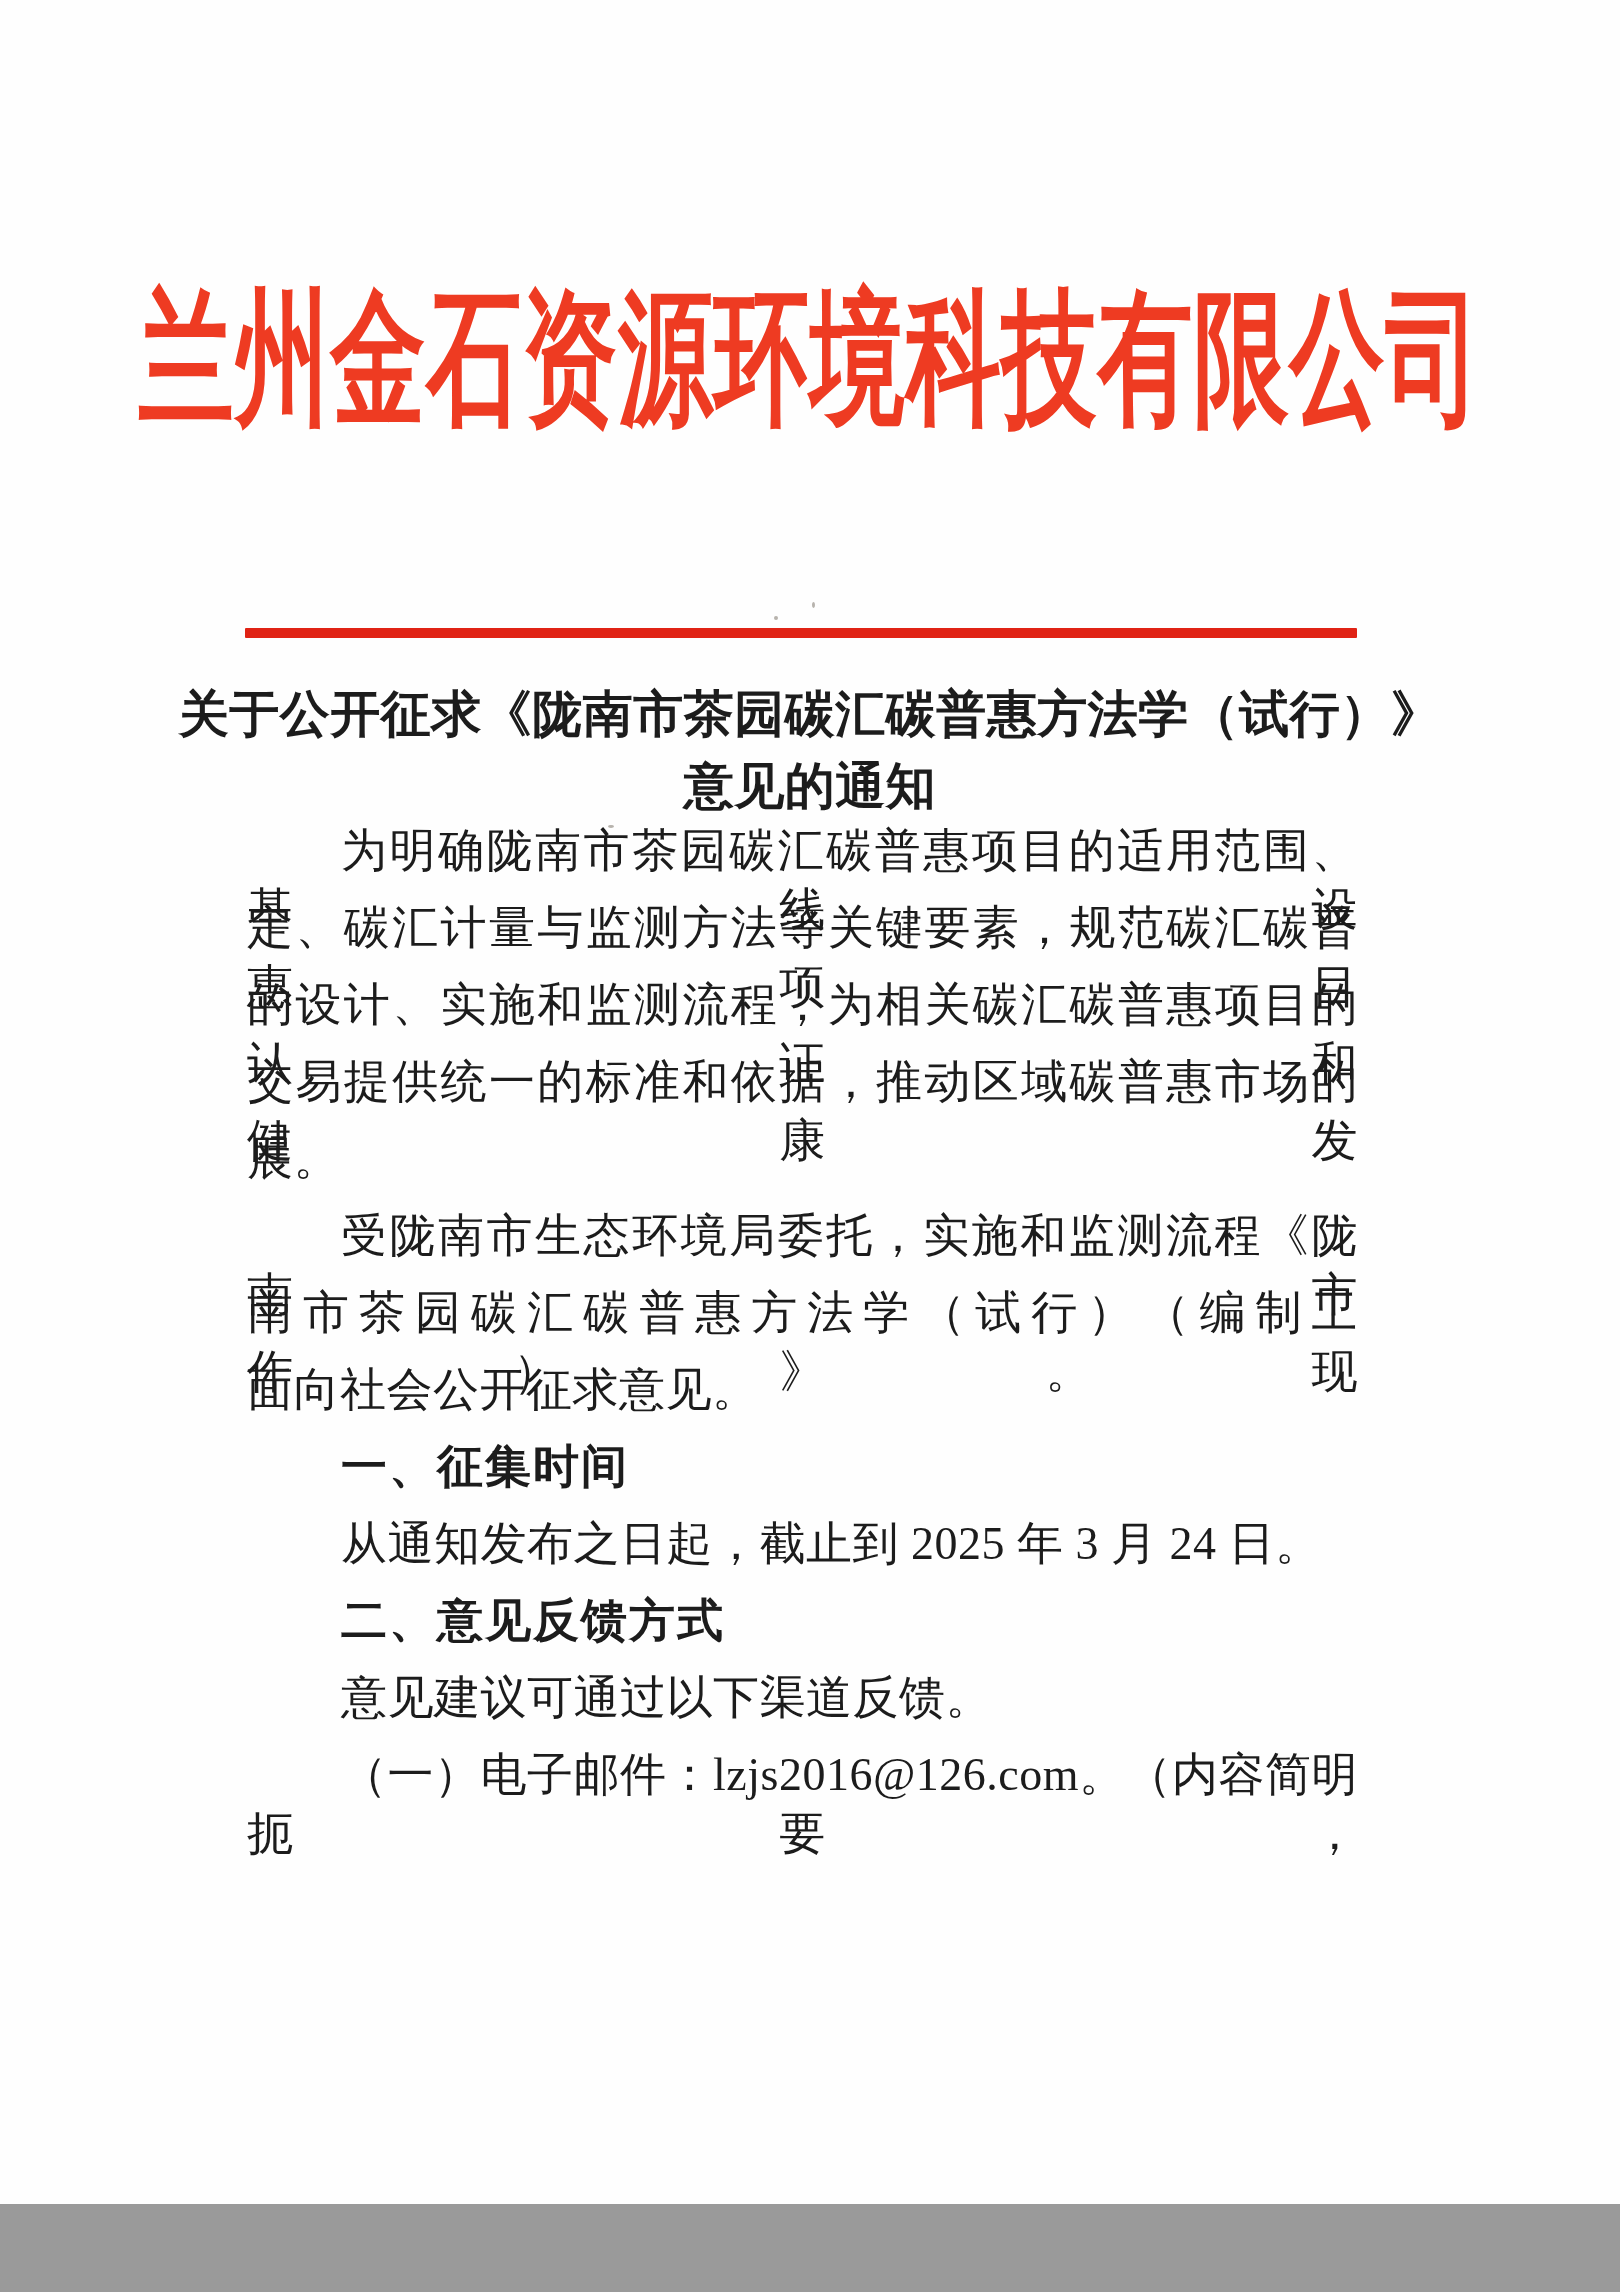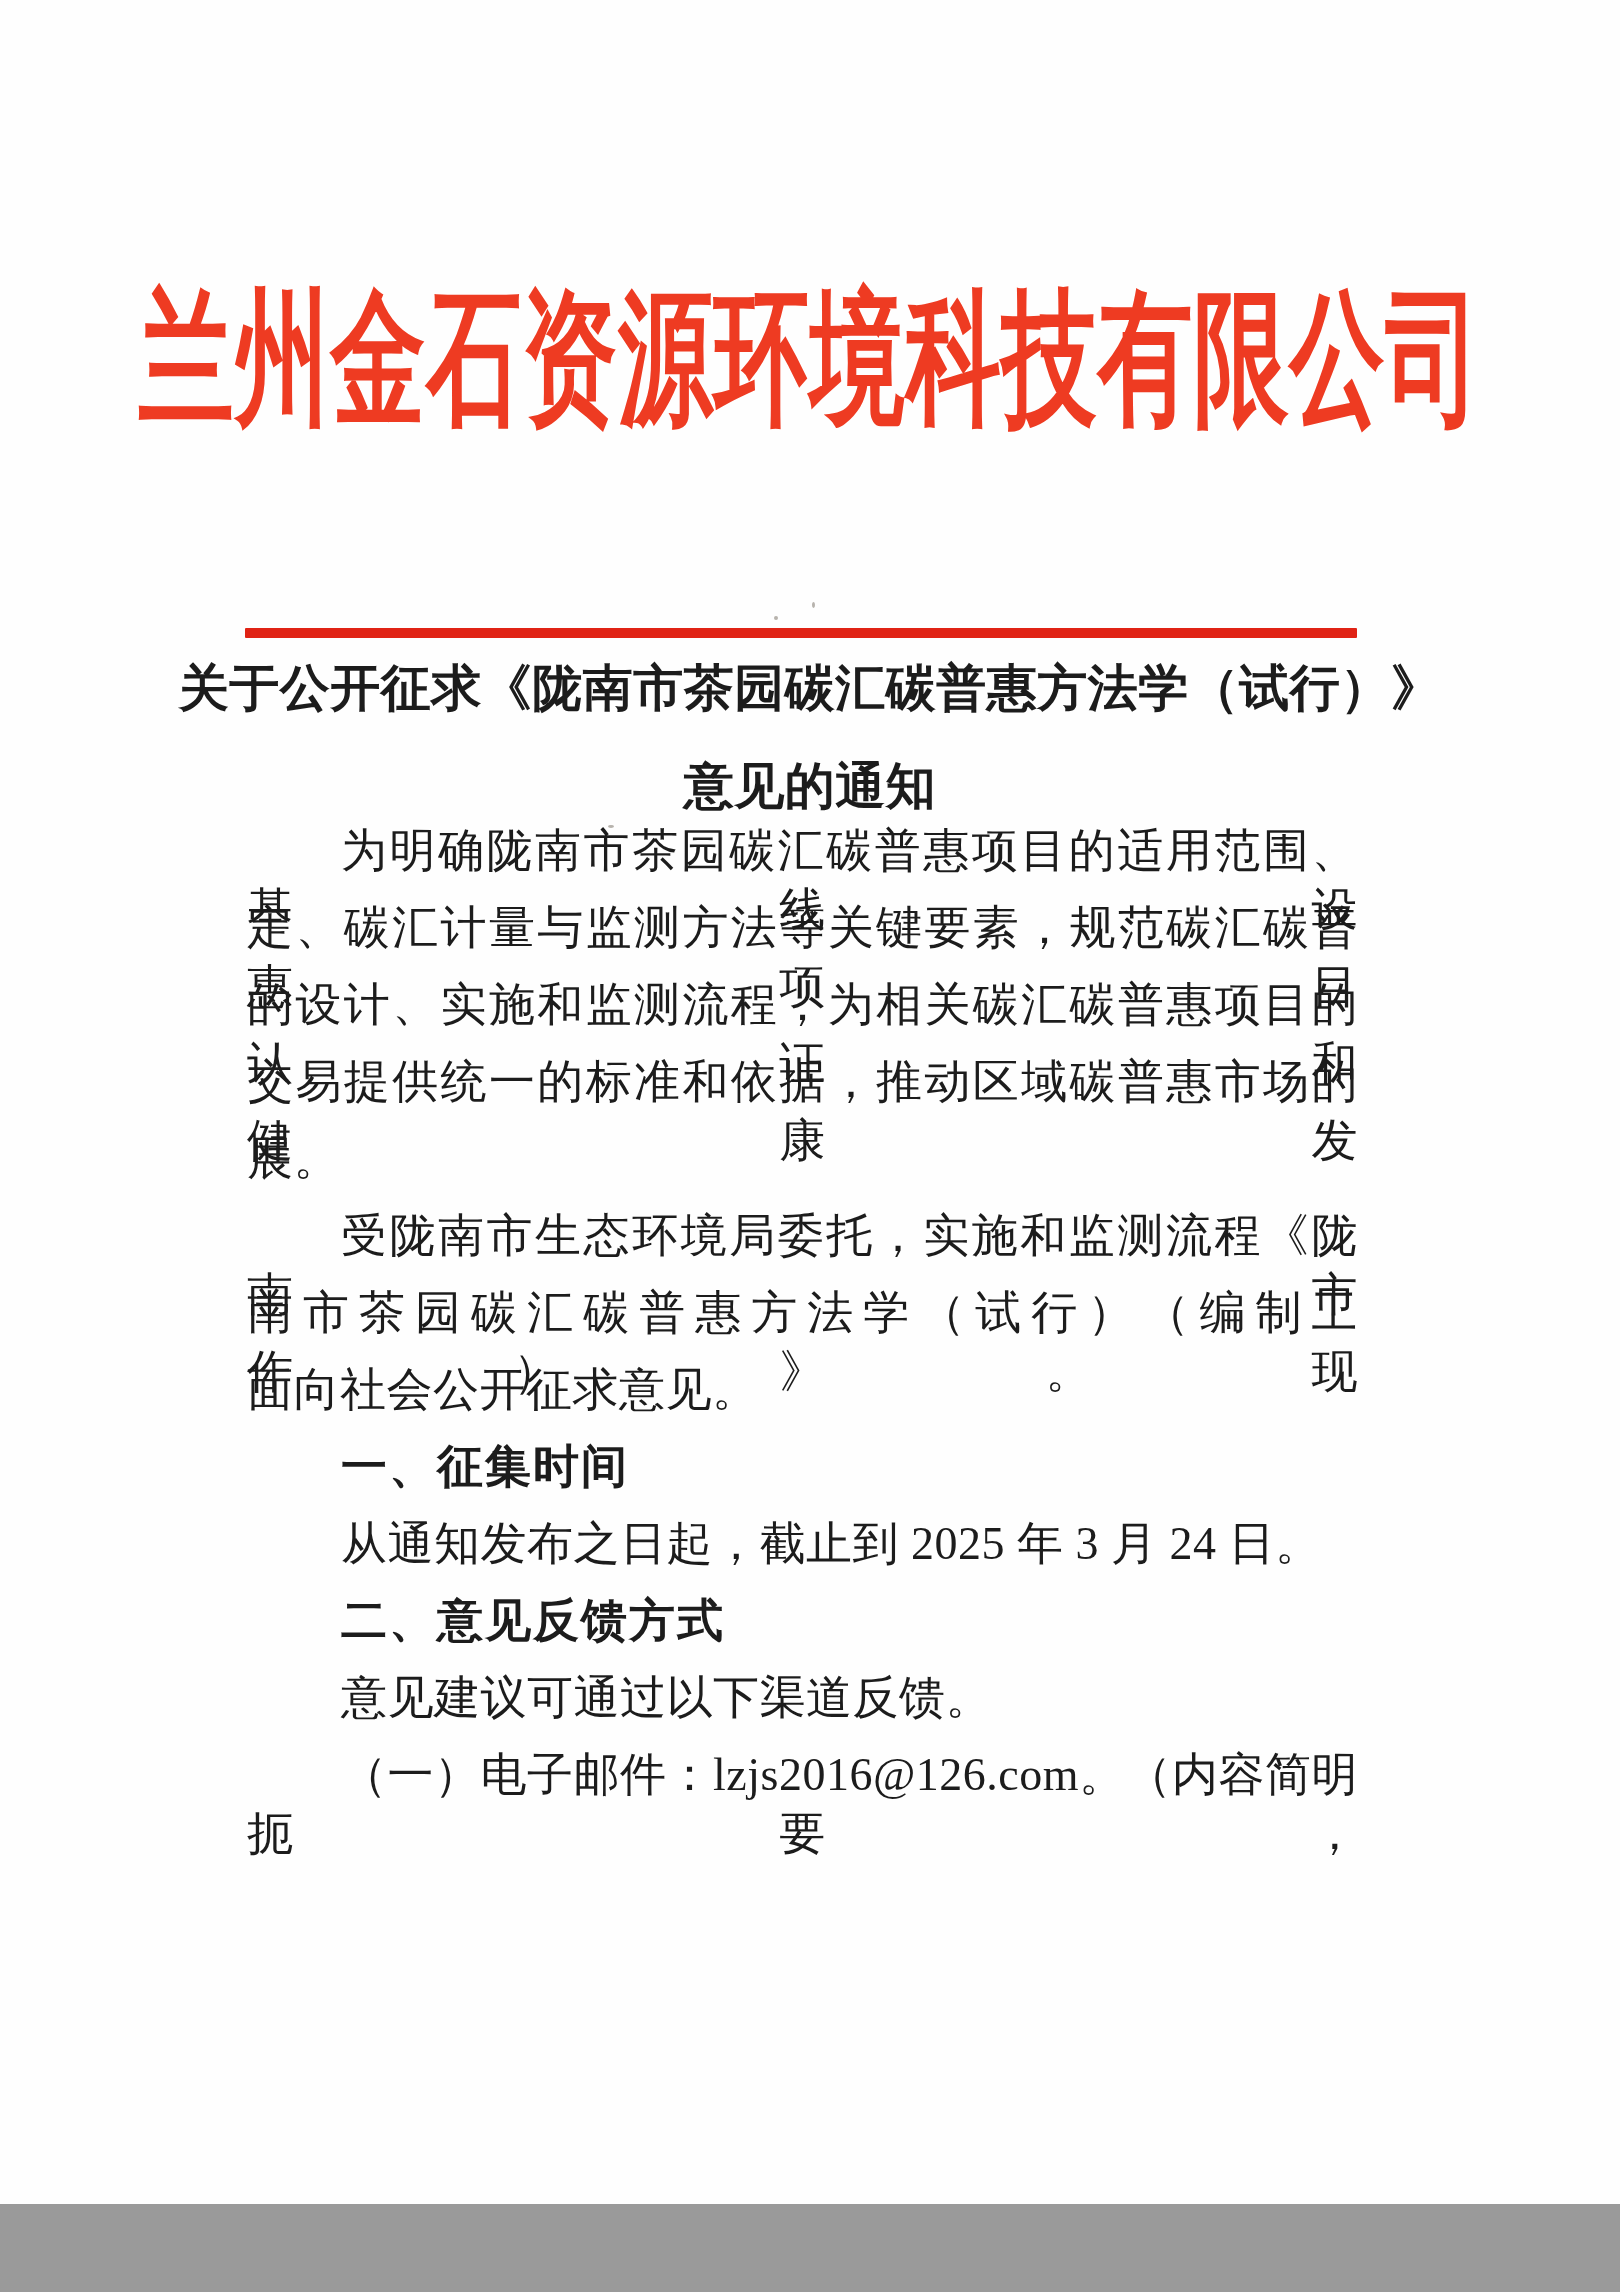--- a/index.html
+++ b/index.html
@@ -26,21 +26,21 @@
     position:absolute;top:628px;left:245px;width:1112px;height:9.8px;
     border-radius:1px;
   }
   
   .doc-title-line{
     position:absolute;left:147px;width:1326px;
     text-align:center;font-weight:bold;
     font-size:50px;line-height:59px;letter-spacing:0.5px;
     white-space:nowrap;
   }
-  .doc-title-1{top:659px;}
+  .doc-title-1{top:685px;}
   .doc-title-2{top:757px;}
   
   .body-block{
     position:absolute;top:821px;left:247px;width:1111px;
   }
   .line{
     font-size:46px;line-height:59px;height:77px;
     white-space:nowrap;
     letter-spacing:0.5px;
   }

